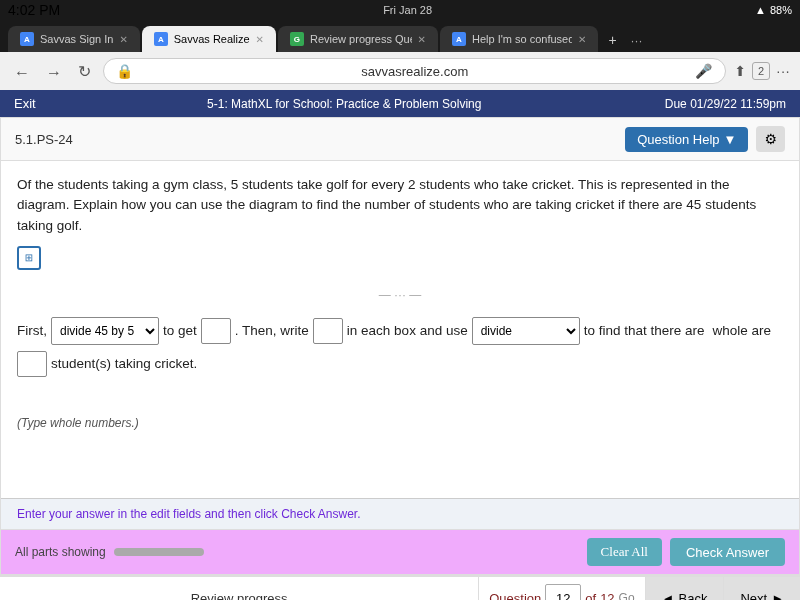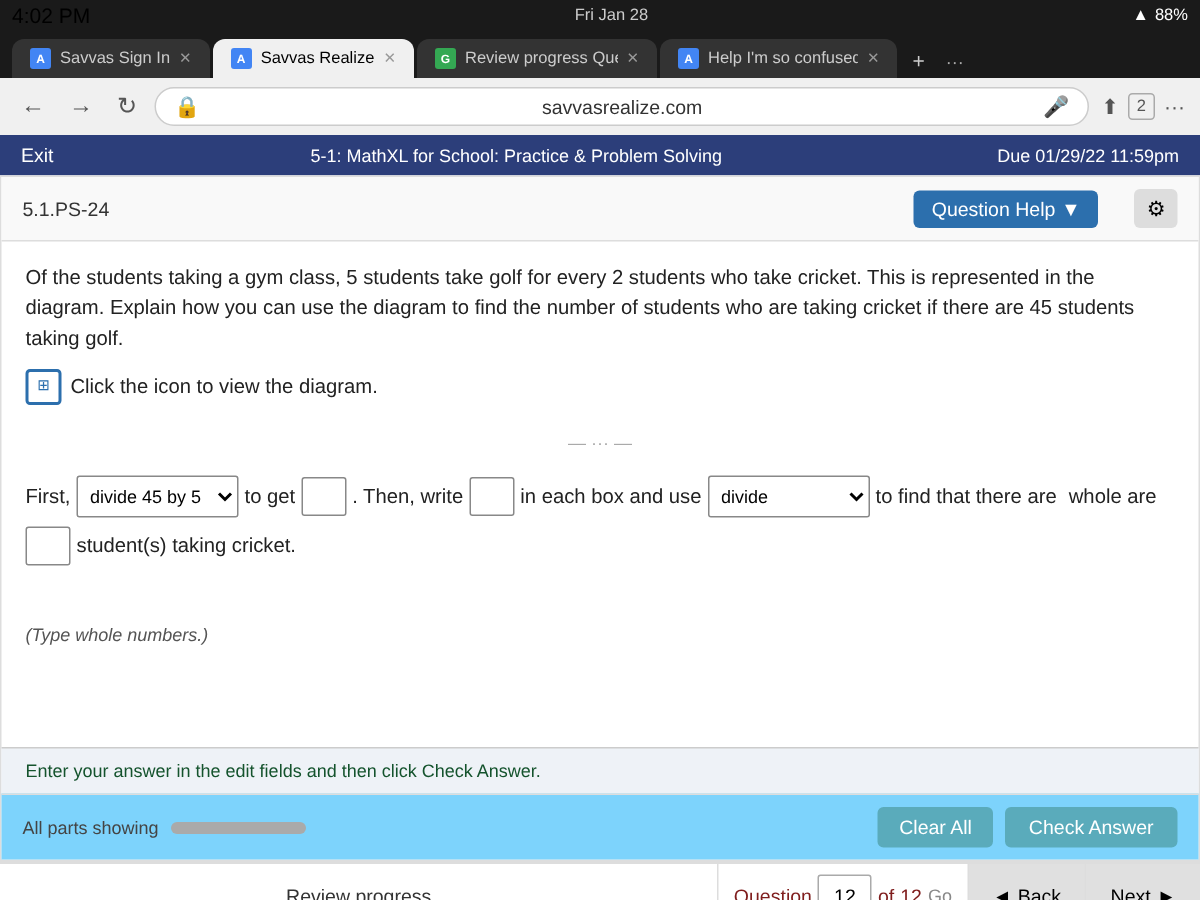--- a/index.html
+++ b/index.html
@@ -24,45 +24,45 @@
     
     .app-bar { background: #2c3e7a; color: white; padding: 6px 14px; display: flex; justify-content: space-between; align-items: center; }
     .exit-btn { color: white; background: none; border: none; cursor: pointer; font-size: 13px; }
     .breadcrumb { color: white; font-size: 12px; }
     .due-date { color: white; font-size: 12px; padding-left: 12px; }
 
     
     .main-content { background: white; margin: 0; border: 1px solid #ddd; }
     .question-header { display: flex; justify-content: space-between; align-items: center; padding: 8px 14px; border-bottom: 1px solid #ddd; background: #f9f9f9; }
     .question-id { font-size: 13px; color: #333; }
-    .question-help-area { display: flex; gap: 24px; align-items: center; }
+    .question-help-area { display: flex; gap: 8px; align-items: center; }
     .question-help-btn { background: #2c6fad; color: white; border: none; padding: 5px 12px; border-radius: 4px; font-size: 13px; cursor: pointer; display: flex; align-items: center; gap: 4px; }
     .gear-btn { background: #ddd; border: none; padding: 5px 8px; border-radius: 4px; cursor: pointer; font-size: 14px; }
 
     .problem-text { padding: 14px 16px; font-size: 13.5px; line-height: 1.5; color: #222; }
     .icon-box { display: inline-flex; align-items: center; gap: 6px; margin-top: 10px; cursor: pointer; }
     .diagram-icon { width: 24px; height: 24px; border: 2px solid #2c6fad; border-radius: 3px; display: inline-flex; align-items: center; justify-content: center; font-size: 10px; color: #2c6fad; }
 
     .divider-row { display: flex; justify-content: center; align-items: center; padding: 4px 0; }
     .divider-dots { color: #aaa; font-size: 12px; }
 
     .fill-in-area { padding: 10px 16px 4px 16px; font-size: 13.5px; line-height: 2.2; color: #222; }
     .fill-in-area p { display: flex; flex-wrap: wrap; align-items: center; gap: 4px; line-height: 2.2; }
     .inline-input { width: 30px; height: 26px; border: 1px solid #888; border-radius: 2px; text-align: center; font-size: 13px; }
     .inline-select { height: 28px; border: 1px solid #888; border-radius: 2px; font-size: 12px; padding: 0 4px; background: white; cursor: pointer; }
     .inline-select-wide { width: 108px; }
     .hint-text { font-size: 12px; color: #555; padding: 2px 16px 8px 16px; font-style: italic; margin-top: 31px; }
 
     
-    .footer-hint { background: #eef2f7; border-top: 1px solid #ccc; padding: 8px 16px; font-size: 12px; color: #14532d; }
-    .footer-actions { display: flex; align-items: center; justify-content: space-between; padding: 8px 14px; background: #7dd3fc; border-top: 1px solid #ddd; }
+    .footer-hint { background: #eef2f7; border-top: 1px solid #ccc; padding: 8px 16px; font-size: 12px; color: #6d28d9; }
+    .footer-actions { display: flex; align-items: center; justify-content: space-between; padding: 8px 14px; background: #f0abfc; border-top: 1px solid #ddd; }
     .all-parts { display: flex; align-items: center; gap: 8px; font-size: 12px; color: #444; }
     .progress-bar { width: 90px; height: 8px; background: #aaa; border-radius: 4px; }
     .footer-buttons { display: flex; gap: 8px; }
-    .clear-all-btn { background: #5aabbb; color: white; border: none; padding: 6px 14px; border-radius: 4px; font-size: 13px; cursor: pointer; }
+    .clear-all-btn { background: #5aabbb; color: white; border: none; padding: 6px 14px; border-radius: 4px; font-size: 13px; cursor: pointer; font-family: Liberation Serif, serif; }
     .check-answer-btn { background: #5aabbb; color: white; border: none; padding: 6px 16px; border-radius: 4px; font-size: 13px; cursor: pointer; }
 
     
     .bottom-nav { display: flex; align-items: stretch; background: white; border-top: 2px solid #ddd; height: 44px; }
     .review-progress-btn { flex: 1; background: white; border: none; border-right: 1px solid #ddd; font-size: 13px; color: #333; cursor: pointer; display: flex; align-items: center; justify-content: center; }
     .question-nav { display: flex; align-items: center; gap: 4px; padding: 0 10px; border-right: 1px solid #ddd; font-size: 13px; }
     .question-nav span { color: #7f1d1d; }
     .question-input { width: 36px; height: 28px; border: 1px solid #aaa; border-radius: 2px; text-align: center; font-size: 13px; }
     .go-btn { background: none; border: none; color: #888; font-size: 12px; cursor: pointer; }
     .back-btn { background: #e0e0e0; border: none; padding: 8px 16px; font-size: 13px; cursor: pointer; display: flex; align-items: center; gap: 4px; border-right: 1px solid #ddd; }
@@ -137,21 +137,20 @@
         <span>▼</span>
       </button>
       <button class="gear-btn">⚙</button>
     </div>
   </div>
 
   <div class="problem-text">
     <p>Of the students taking a gym class, 5 students take golf for every 2 students who take cricket. This is represented in the diagram. Explain how you can use the diagram to find the number of students who are taking cricket if there are 45 students taking golf.</p>
     <div class="icon-box">
       <div class="diagram-icon">⊞</div>
-      <span>Click the icon to view the diagram.</span>
     </div>
   </div>
 
   <div class="divider-row">
     <span class="divider-dots">— ··· —</span>
   </div>
 
   <div class="fill-in-area">
     <p>
       <span>First,</span>

